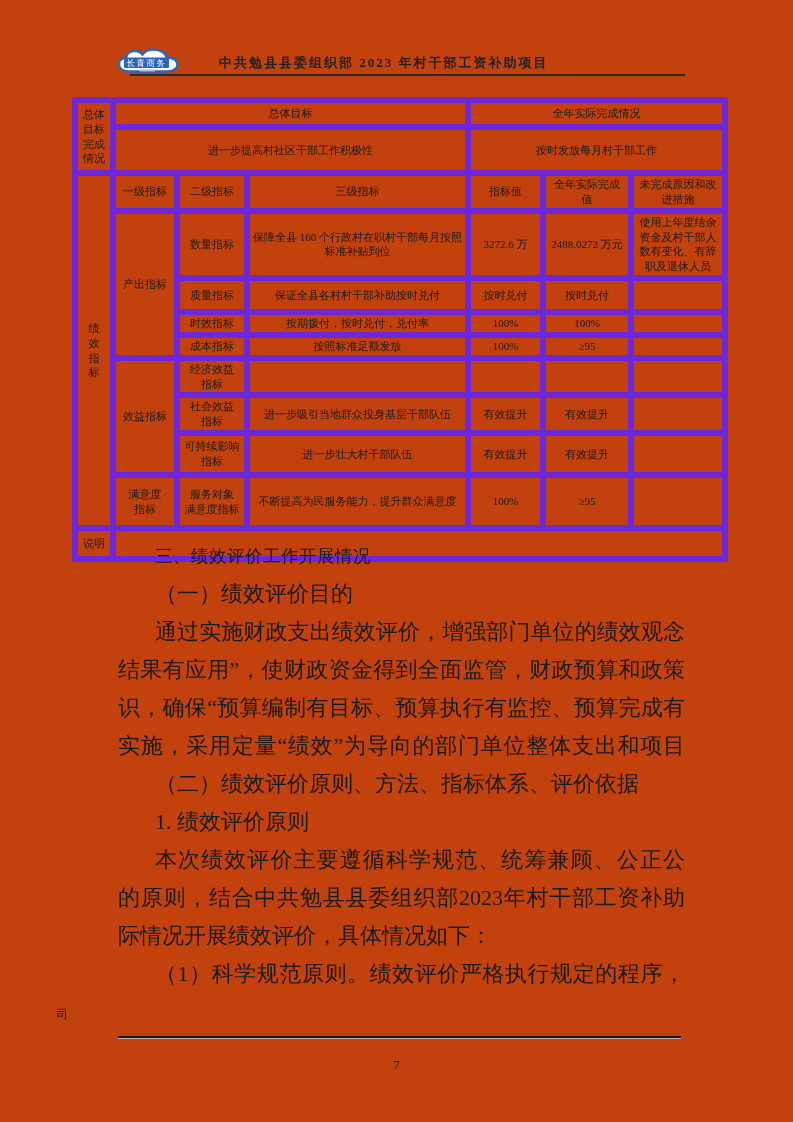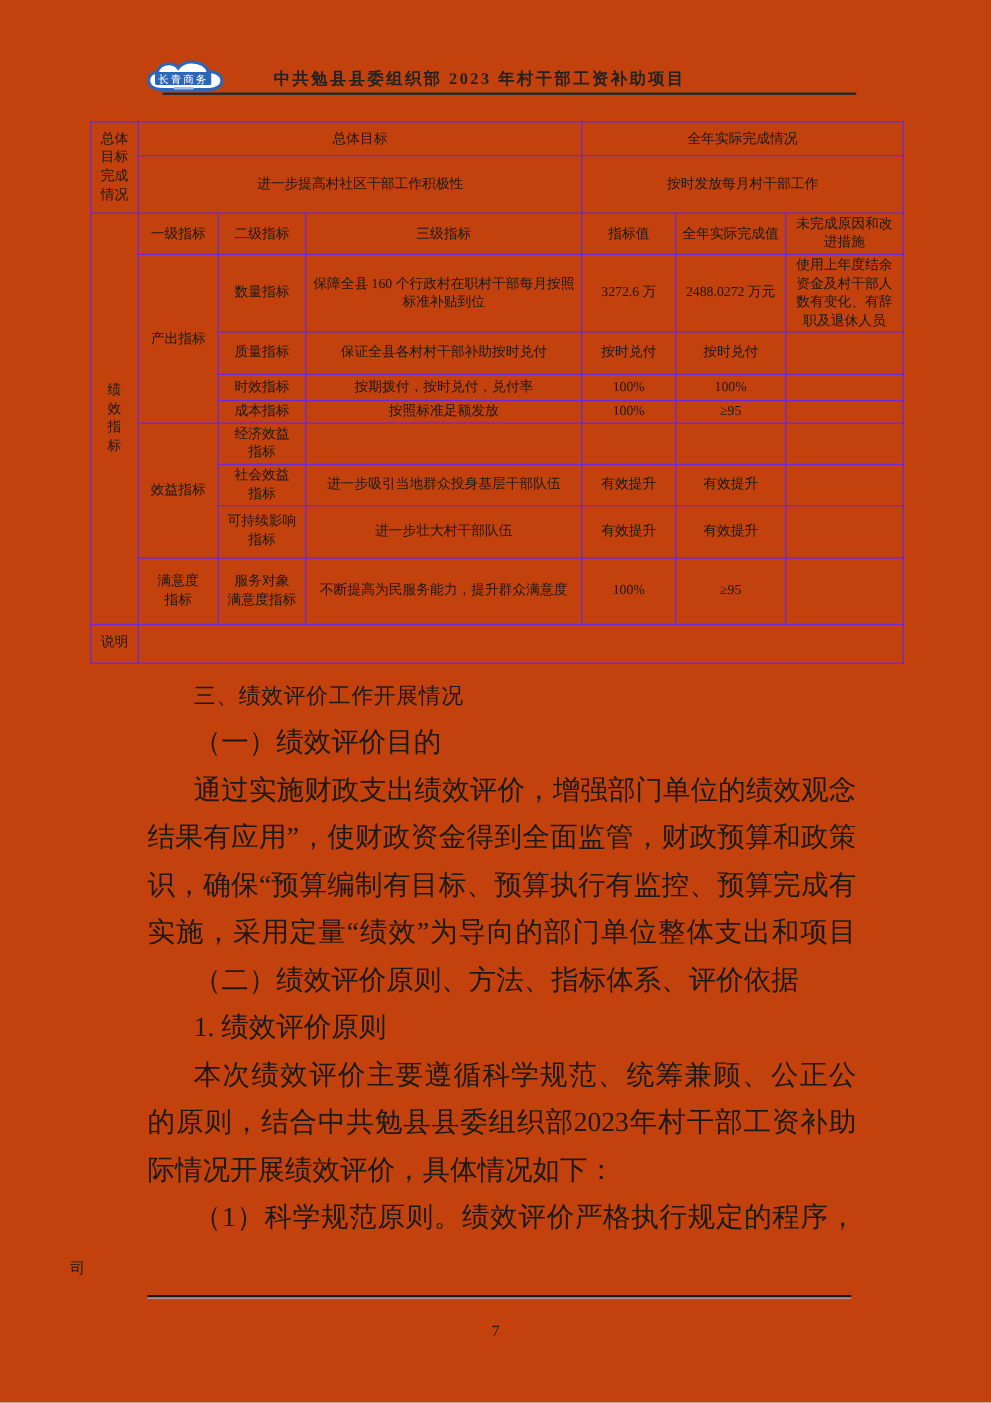--- a/index.html
+++ b/index.html
@@ -17,21 +17,21 @@
   .header-rule {
     position:absolute; left:130px; top:74px; width:555px; height:0;
     border-top:2.5px solid #2b2b2b;
   }
   
   .report-table {
     position:absolute; left:72px; top:97px; width:650px;
     border-collapse:collapse; table-layout:fixed;
   }
   .report-table td {
-    border:1px solid #6d28d9; font-size:11px; line-height:1.35;
+    border:6px solid #6d28d9; font-size:11px; line-height:1.35;
     text-align:center; vertical-align:middle; padding:1px 3px;
     font-weight:normal; color:#1a1a1a; overflow:hidden;
   }
   .pre { white-space:pre-line; }
   
   .body-text { position:absolute; left:118px; top:537px; width:567px; }
   .line { height:38px; line-height:38px; font-size:22px; overflow:hidden; }
   .indent { text-indent:37px; }
   .fill { text-align:justify; text-align-last:justify; }
   .h2 {

